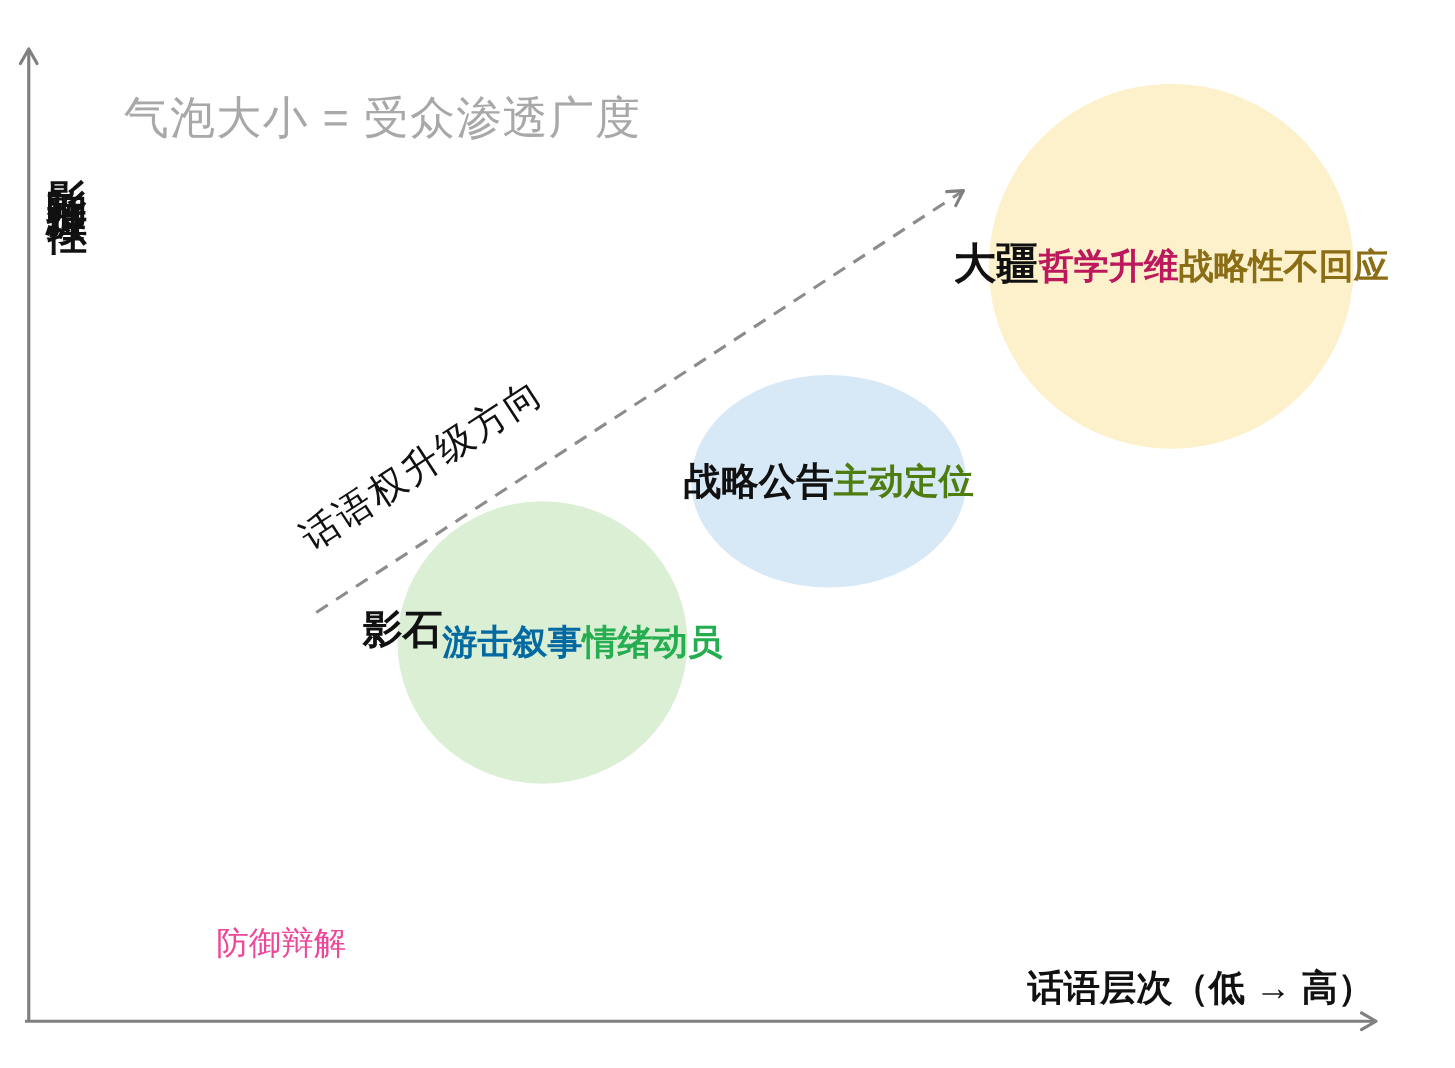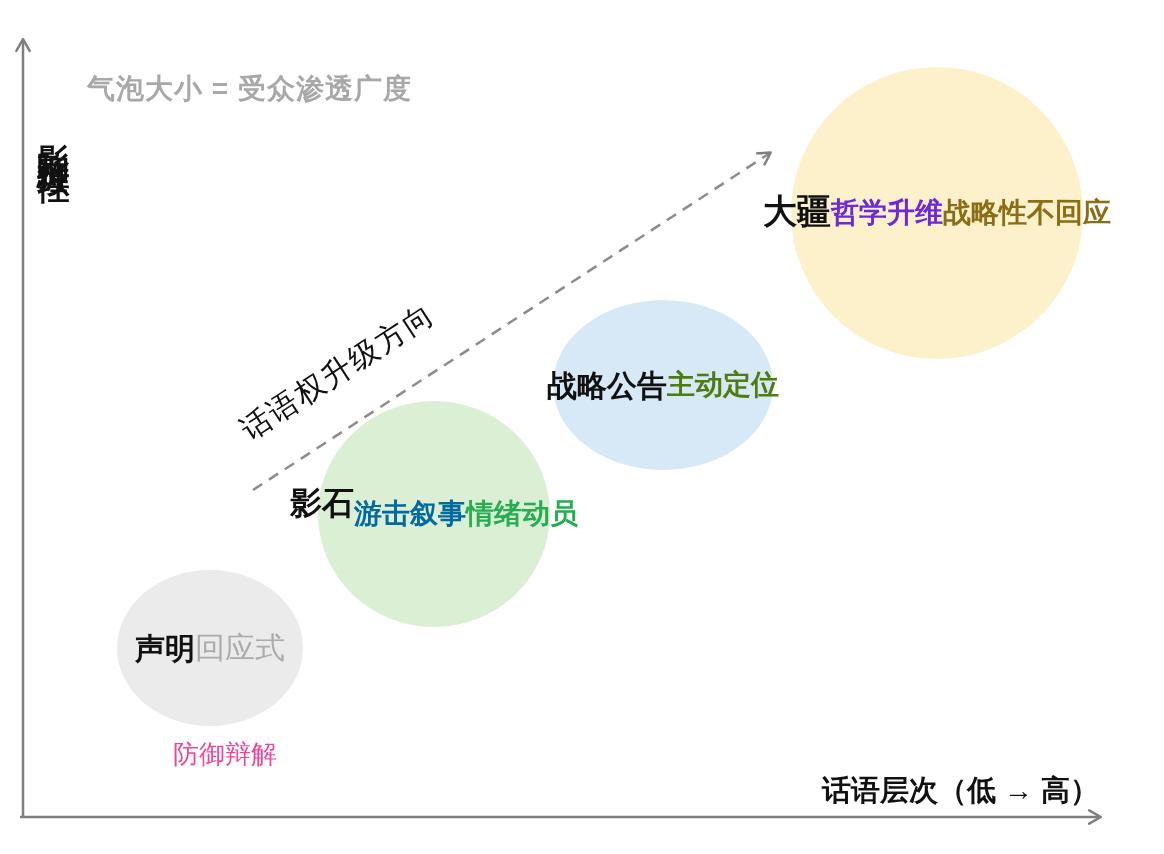--- a/index.html
+++ b/index.html
@@ -6,22 +6,22 @@
   .canvas{
     position:relative;
     width:1164px;height:854px;
     background:#ffffff;
     overflow:hidden;
     font-family:"Liberation Sans","DejaVu Sans",sans-serif;
   }
   .axes-svg{position:absolute;left:0;top:0;width:1164px;height:854px;}
 
   .legend{
-    position:absolute;left:87px;top:70px;
-    font-size:28px;font-weight:700;letter-spacing:1px;
+    position:absolute;left:99px;top:70px;
+    font-size:36px;font-weight:400;letter-spacing:1px;
     white-space:nowrap;
   }
   .y-axis-label{
     position:absolute;left:32px;top:118px;height:210px;
     writing-mode:vertical-rl;text-orientation:upright;
     font-size:32px;font-weight:700;letter-spacing:7px;color:#111;
     white-space:nowrap;
   }
   .x-axis-label{
     position:absolute;left:822px;top:771px;width:272px;
@@ -78,36 +78,32 @@
   </svg>
 
   <div class="legend" style="color: rgb(168, 168, 168);">气泡大小 = 受众渗透广度</div>
 
   <div class="y-axis-label">影响持续性</div>
 
   <div class="x-axis-label">话语层次（低 → 高）</div>
 
   <div class="arrow-label">话语权升级方向</div>
 
-  <div class="bubble b-gray" style="background-color: rgb(235, 235, 235);">
-    <div class="b-title">声明</div>
-    <div class="b-sub" style="color: rgb(171, 171, 171);">回应式</div>
-  </div>
   <div class="caption" style="color: #ec4899;">防御辩解</div>
 
   <div class="bubble b-green" style="background-color: rgb(219, 239, 213);">
     <div class="b-title">影石</div>
     <div class="b-sub" style="color: #0369a1;">游击叙事</div>
     <div class="b-sub" style="color: rgb(37, 174, 79);">情绪动员</div>
   </div>
 
   <div class="bubble b-blue" style="background-color: rgb(215, 232, 246);">
     <div class="b-title">战略公告</div>
     <div class="b-sub" style="color: #4d7c0f;">主动定位</div>
   </div>
 
   <div class="bubble b-yellow" style="background-color: rgb(252, 241, 203);">
     <div class="b-title">大疆</div>
-    <div class="b-sub" style="color: #6d28d9;">哲学升维</div>
+    <div class="b-sub" style="color: #be185d;">哲学升维</div>
     <div class="b-sub" style="color: rgb(138, 109, 21); text-align: right;">战略性不回应</div>
   </div>
 
 </div>
 
 </body></html>

